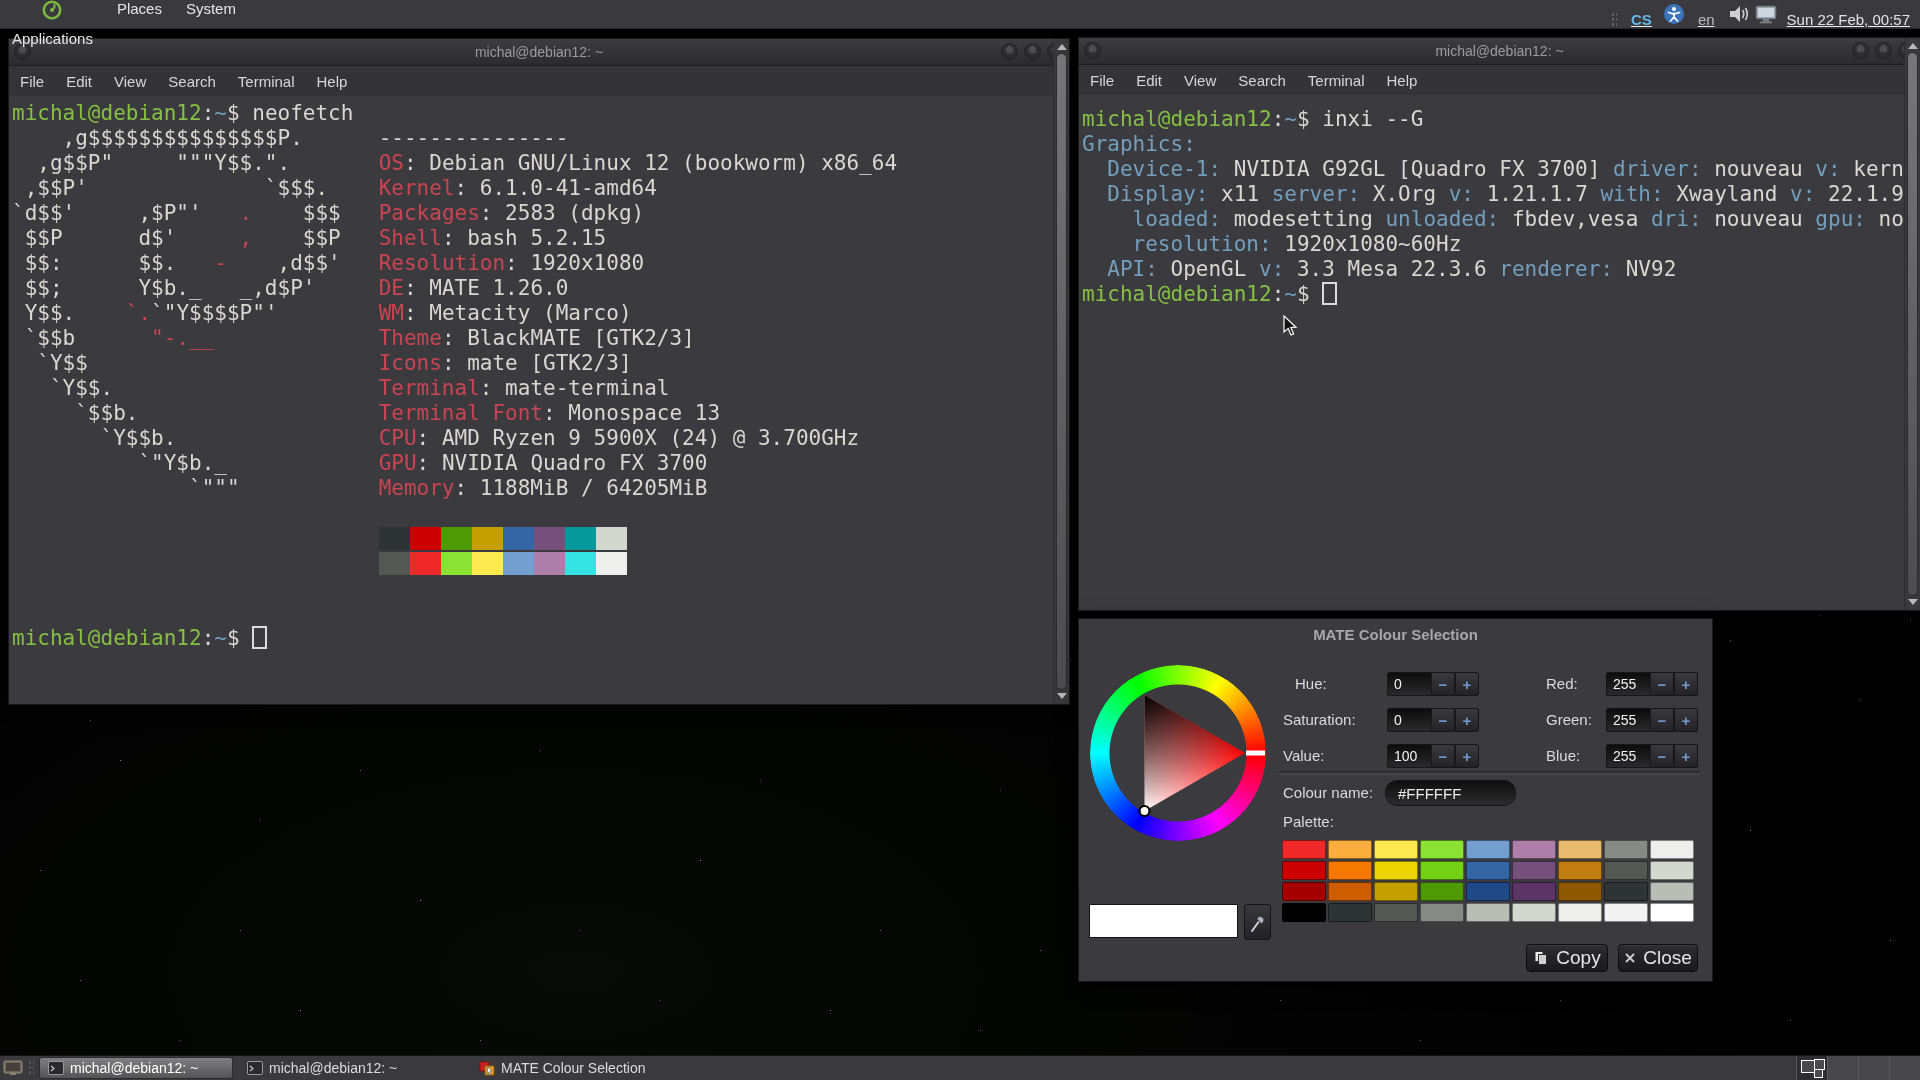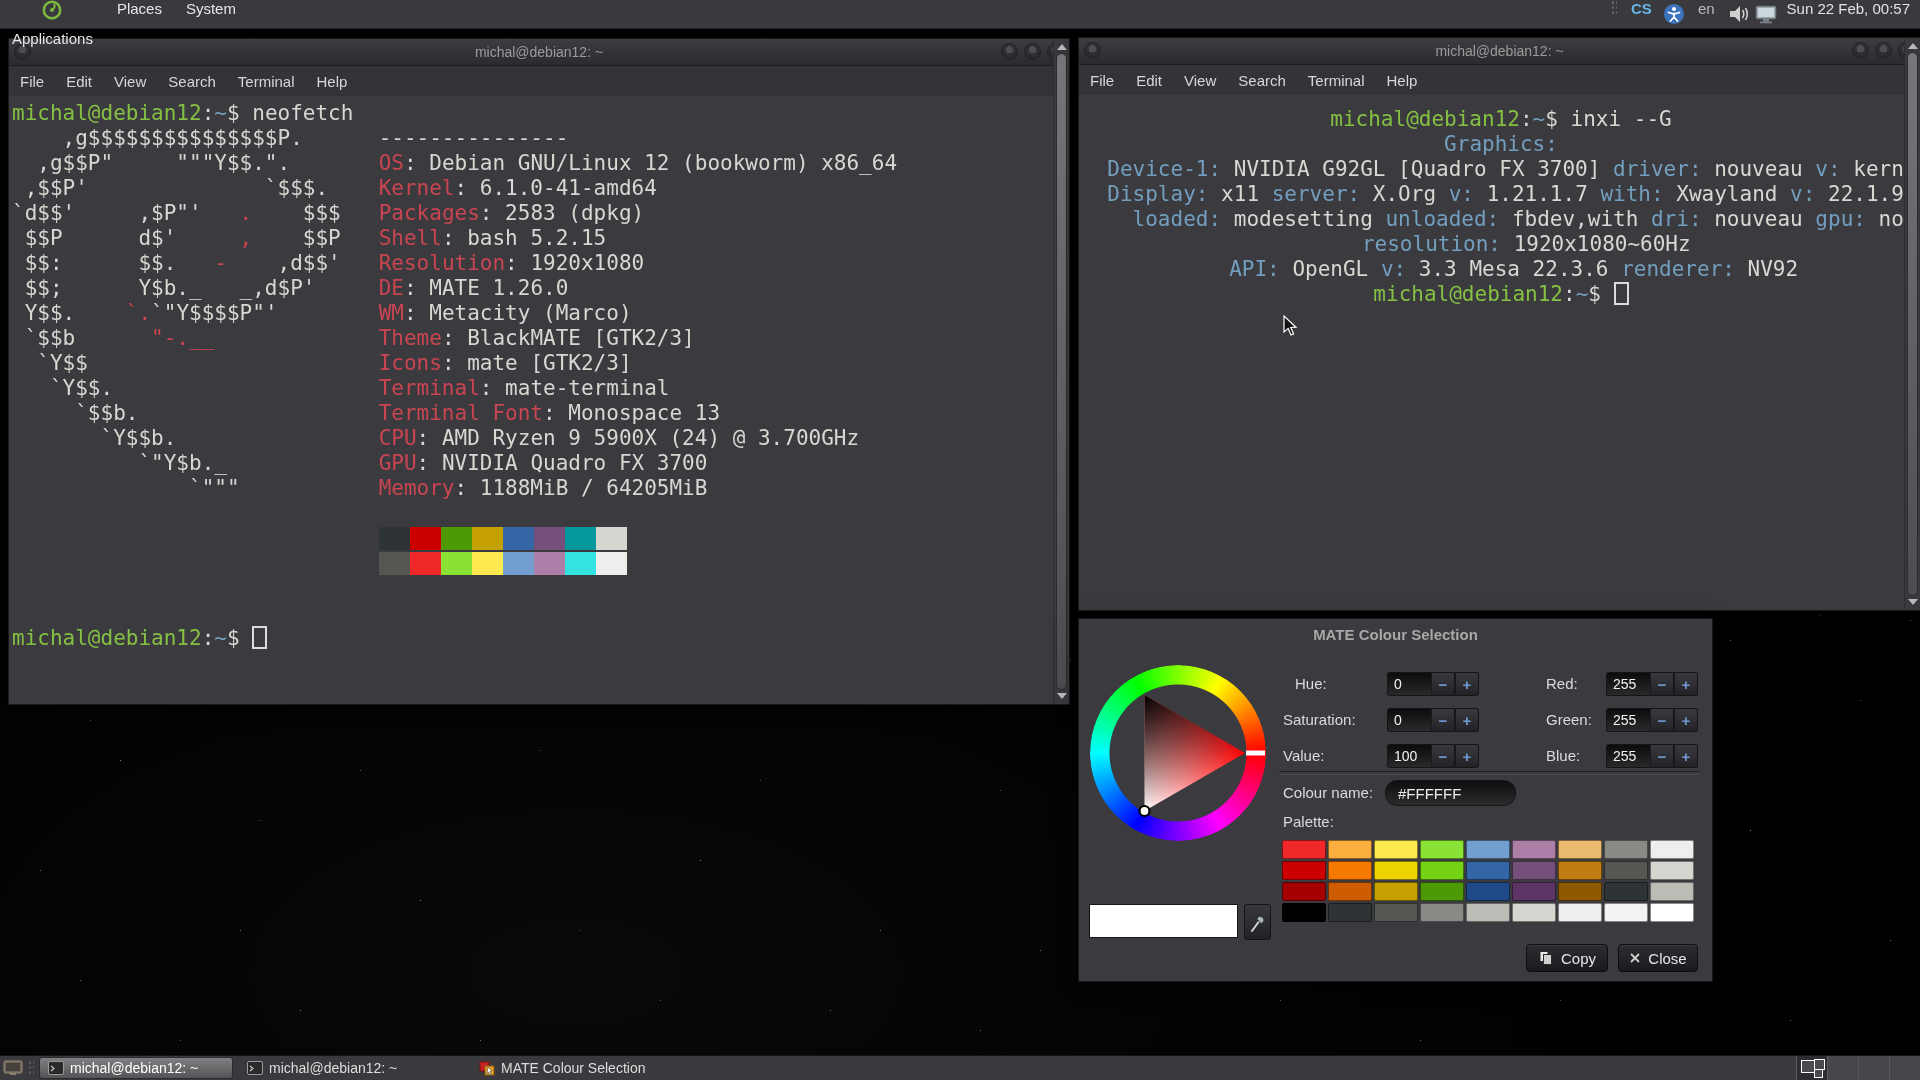--- a/index.html
+++ b/index.html
@@ -18,21 +18,21 @@
     40px 870px rgba(255,255,255,.4),180px 1040px rgba(255,255,255,.35),760px 780px rgba(255,255,255,.3),
     830px 1010px rgba(255,255,255,.45),1420px 1040px rgba(255,255,255,.4),1560px 1000px rgba(255,255,255,.3),
     1680px 920px rgba(255,255,255,.45),1280px 1000px rgba(255,255,255,.35),90px 720px rgba(255,255,255,.3),
     1910px 620px rgba(255,255,255,.4),1730px 640px rgba(255,255,255,.35),480px 1040px rgba(255,255,255,.4),
     580px 930px rgba(255,255,255,.3),1820px 615px rgba(255,255,255,.3),1130px 700px rgba(255,255,255,.3),
     240px 930px rgba(255,255,255,.4),360px 770px rgba(255,255,255,.35),1040px 950px rgba(255,255,255,.4);}
   
   .panel{position:absolute;left:0;top:0;width:1920px;height:28px;background:#3a393d;
          border-bottom:1px solid #262529;z-index:6;display:flex;align-items:center;color:#e6e6e6;font-size:15px;}
   .panel .menu-item{display:flex;align-items:center;gap:7px;padding:0 12px;height:100%;cursor:default;flex-direction:column;}
-  .panel-right{margin-left:auto;display:flex;align-items:flex-start;height:100%;}
+  .panel-right{margin-left:auto;display:flex;align-items:flex-end;height:100%;text-decoration:underline;}
   .handle{width:6px;height:16px;margin:0 6px;
           background-image:radial-gradient(circle,#6a6a6e 1px,transparent 1.4px);
           background-size:4px 5px;}
   .kbd-ind{color:#66b6e8;font-weight:bold;padding:0 8px;}
   .lang-ind{color:#b9b9b9;padding:0 10px;}
   .tray-icon{display:flex;align-items:center;justify-content:center;width:28px;height:28px;}
   .clock{padding:0 10px 0 6px;color:#e2e2e2;}
   
   .window{position:absolute;background:#3b3a3f;border:1px solid #19191b;z-index:2;
           box-shadow:0 3px 14px rgba(0,0,0,.65);}
@@ -80,21 +80,21 @@
       background:linear-gradient(180deg,#0e0e0e,#2c2c2e);color:#ececec;font-size:15px;padding:0 12px;
       font-family:"Liberation Sans",sans-serif;outline:none;}
   .pal-grid{position:absolute;left:203px;top:221px;width:416px;display:grid;
       grid-template-columns:repeat(9,44px);grid-auto-rows:19px;gap:2px;}
   .pal-cell{border-radius:2px;border:1px solid rgba(0,0,0,.45);box-sizing:border-box;}
   .preview{position:absolute;left:10px;top:285px;width:149px;height:34px;border:1px solid #141416;box-sizing:border-box;}
   .dropper-btn{position:absolute;left:165px;top:285px;width:25px;height:34px;border:1px solid #141416;border-radius:3px;
       background:linear-gradient(180deg,#39383d,#222126);display:flex;align-items:center;justify-content:center;}
   .dlg-btn{position:absolute;top:325px;height:28px;border:1px solid #0e0e10;border-radius:4px;box-sizing:border-box;
       background:linear-gradient(180deg,#2e2d32,#1a191d);box-shadow:inset 0 1px rgba(255,255,255,.06);
-      color:#e6e6e6;font-size:15px;display:flex;align-items:center;justify-content:center;gap:7px;}
+      color:#e6e6e6;font-size:19px;display:flex;align-items:center;justify-content:center;gap:7px;}
   
   .taskbar{position:absolute;left:0;bottom:0;width:1920px;height:24px;background:#3a393d;border-top:1px solid #141416;
       z-index:6;display:flex;align-items:center;}
   .show-desktop{width:26px;height:24px;display:flex;align-items:center;justify-content:center;}
   .tb-sep{width:6px;height:16px;margin:0 2px;
       background-image:radial-gradient(circle,#5c5c60 1px,transparent 1.3px);background-size:4px 5px;}
   .task-btn{height:22px;margin:1px 3px;display:flex;align-items:center;gap:6px;padding:0 8px;box-sizing:border-box;
       color:#dddddd;font-size:14px;width:194px;border-radius:3px;}
   .task-btn.active{background:linear-gradient(180deg,#808083,#545457);border:1px solid #2c2b2f;color:#fff;}
   .task-label{overflow:hidden;white-space:nowrap;text-overflow:ellipsis;}
@@ -213,26 +213,26 @@
       <span class="win-circle" style="right:5px;"></span>
     </div>
     <div class="menubar">
       <span>File</span>
       <span>Edit</span>
       <span>View</span>
       <span>Search</span>
       <span>Terminal</span>
       <span>Help</span>
     </div>
-    <div class="term-content" style="top:57px;padding:12px 0 0 3px;text-align:center;">
+    <div class="term-content" style="top:57px;padding:12px 0 0 3px;">
         <div class="t-line"><span class="seg-g">michal@debian12</span><span class="seg-fg">:</span><span class="seg-b">~</span><span class="seg-fg">$ inxi --G</span></div>
         <div class="t-line"><span class="seg-b">Graphics:</span></div>
         <div class="t-line"><span class="seg-fg">  </span><span class="seg-b">Device-1:</span><span class="seg-fg"> NVIDIA G92GL [Quadro FX 3700] </span><span class="seg-b">driver:</span><span class="seg-fg"> nouveau </span><span class="seg-b">v:</span><span class="seg-fg"> kernel</span></div>
         <div class="t-line"><span class="seg-fg">  </span><span class="seg-b">Display:</span><span class="seg-fg"> x11 </span><span class="seg-b">server:</span><span class="seg-fg"> X.Org </span><span class="seg-b">v:</span><span class="seg-fg"> 1.21.1.7 </span><span class="seg-b">with:</span><span class="seg-fg"> Xwayland </span><span class="seg-b">v:</span><span class="seg-fg"> 22.1.9 </span><span class="seg-b">driver:</span><span class="seg-fg"> X:</span></div>
-        <div class="t-line"><span class="seg-fg">    </span><span class="seg-b">loaded:</span><span class="seg-fg"> modesetting </span><span class="seg-b">unloaded:</span><span class="seg-fg"> fbdev,with </span><span class="seg-b">dri:</span><span class="seg-fg"> nouveau </span><span class="seg-b">gpu:</span><span class="seg-fg"> nouveau</span></div>
+        <div class="t-line"><span class="seg-fg">    </span><span class="seg-b">loaded:</span><span class="seg-fg"> modesetting </span><span class="seg-b">unloaded:</span><span class="seg-fg"> fbdev,vesa </span><span class="seg-b">dri:</span><span class="seg-fg"> nouveau </span><span class="seg-b">gpu:</span><span class="seg-fg"> nouveau</span></div>
         <div class="t-line"><span class="seg-fg">    </span><span class="seg-b">resolution:</span><span class="seg-fg"> 1920x1080~60Hz</span></div>
         <div class="t-line"><span class="seg-fg">  </span><span class="seg-b">API:</span><span class="seg-fg"> OpenGL </span><span class="seg-b">v:</span><span class="seg-fg"> 3.3 Mesa 22.3.6 </span><span class="seg-b">renderer:</span><span class="seg-fg"> NV92</span></div>
         <div class="t-line"><span class="seg-g">michal@debian12</span><span class="seg-fg">:</span><span class="seg-b">~</span><span class="seg-fg">$ </span><span class="cur"></span></div>
       </div>
     <div class="scrollbar">
       <div class="sb-arrow sb-up"></div>
       <div class="sb-thumb" style="top:14px;bottom:14px;"></div>
       <div class="sb-arrow sb-down"></div>
     </div>
   </div>

